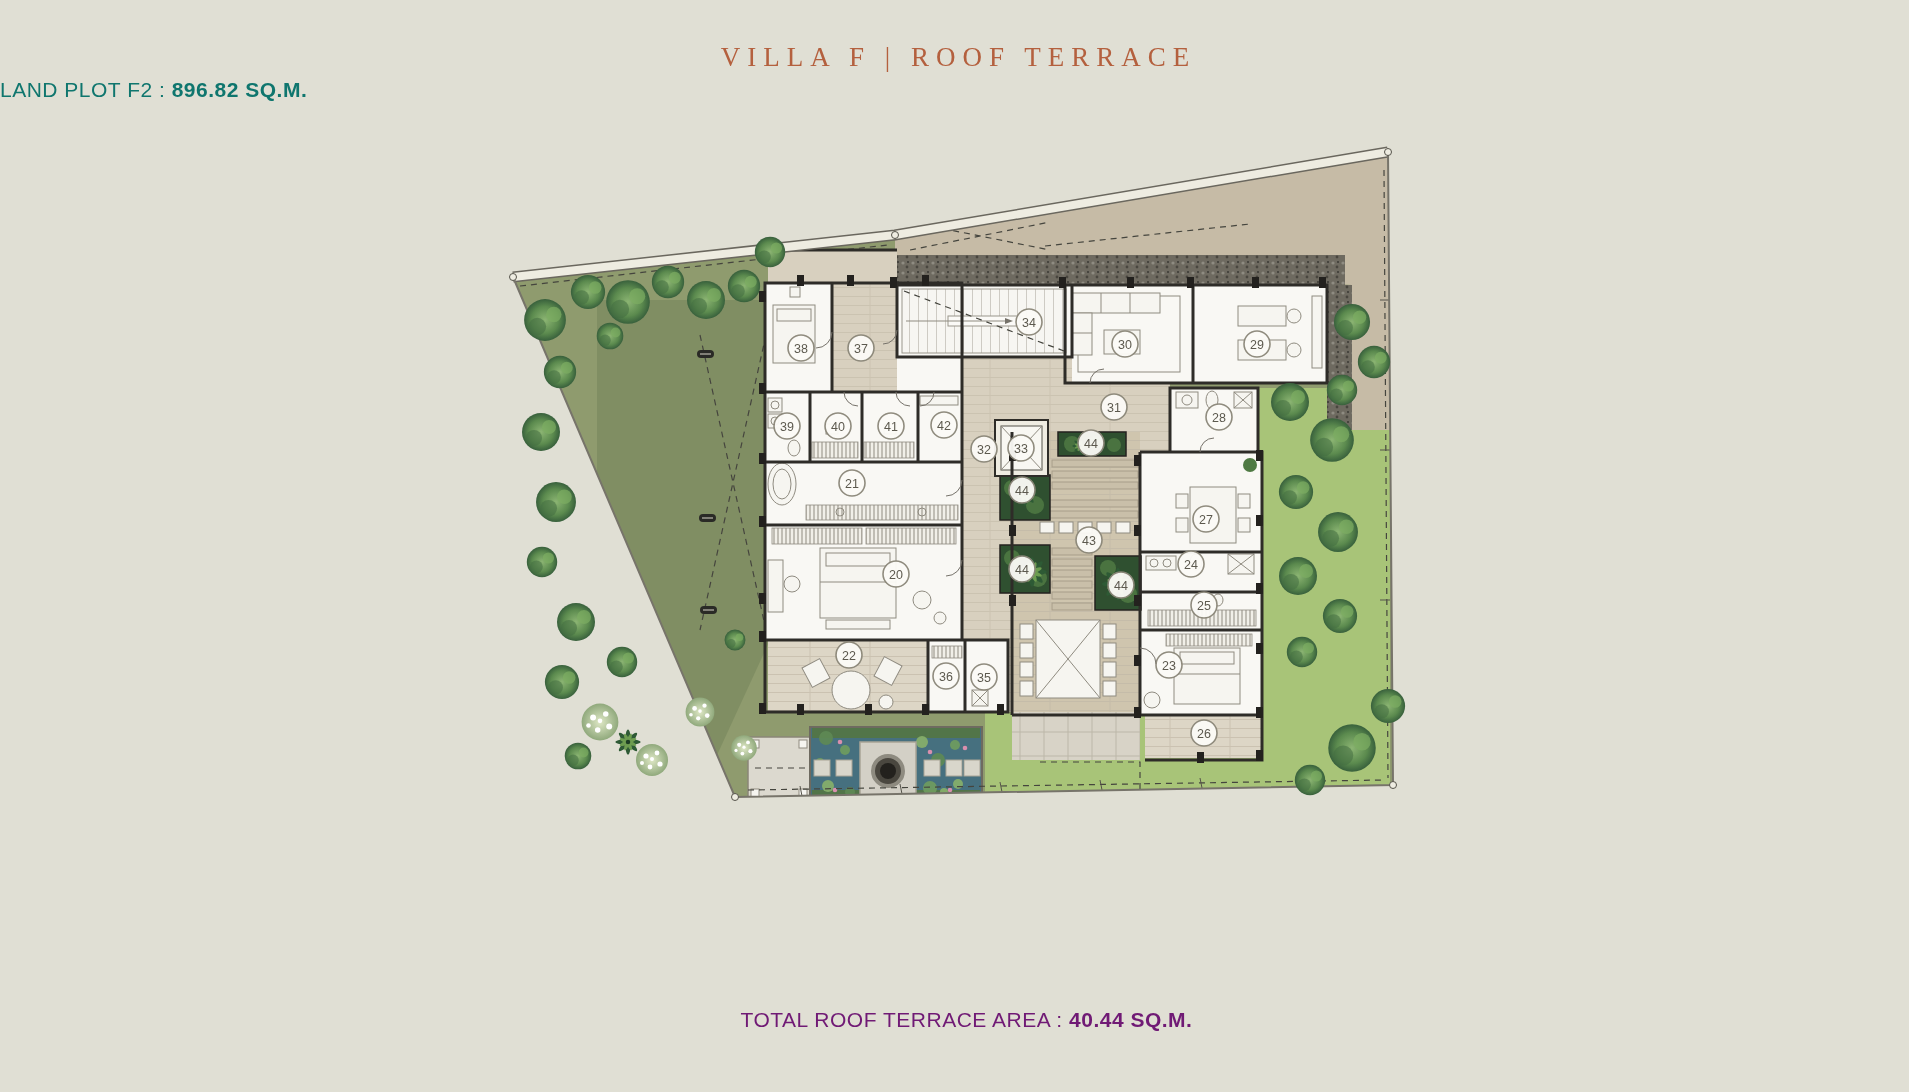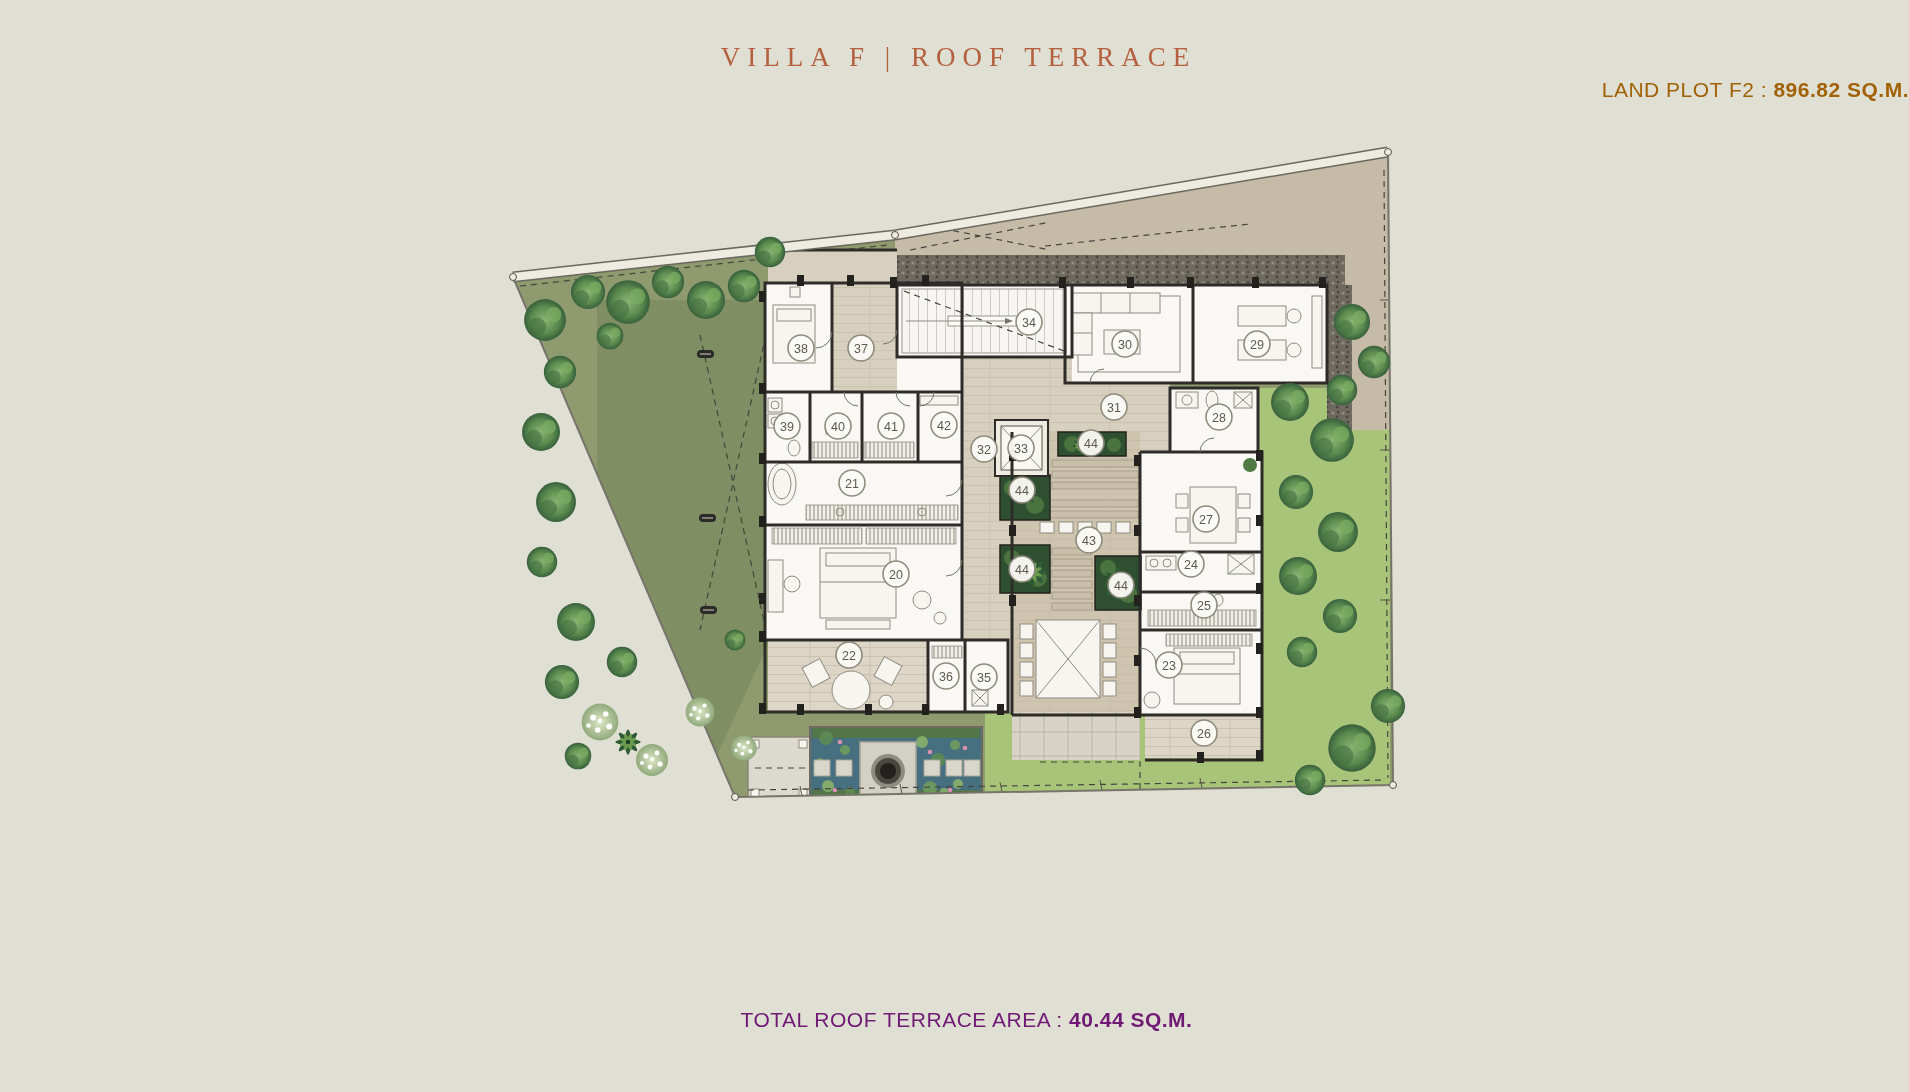--- a/index.html
+++ b/index.html
@@ -1,20 +1,20 @@
 <!DOCTYPE html>
 <html><head>
 <meta charset="utf-8">
 <style>
   html,body{margin:0;padding:0;background:#e0dfd4;}
   .page{position:relative;width:1909px;height:1092px;background:#e0dfd4;overflow:hidden;font-family:"Liberation Sans",sans-serif;}
   .title{position:absolute;top:42px;left:4px;width:100%;text-align:center;
          font-family:"Liberation Serif",serif;font-size:27px;letter-spacing:7px;color:#b4603e;}
-  .subtitle{position:absolute;top:78px;left:0;width:100%;text-align:right;
-            font-size:21px;letter-spacing:.5px;color:#a16207;}
+  .subtitle{position:absolute;top:78px;left:0;width:100%;text-align:left;
+            font-size:21px;letter-spacing:.5px;color:#0f766e;}
   .subtitle b,.footer b{font-weight:bold;}
   .footer{position:absolute;top:1008px;left:12px;width:100%;text-align:center;
           font-size:21px;letter-spacing:.5px;color:#701a75;}
   svg.plan{position:absolute;left:480px;top:118px;}
   
   .wall{stroke:#2e2c28;stroke-width:3;fill:none;}
   .thin{stroke:#8f8b80;stroke-width:1;fill:none;}
   .fur{fill:#f6f5f0;stroke:#8f8b80;stroke-width:1;}
   .hv{fill:url(#hatchV);stroke:#8f8b80;stroke-width:.8;}
   .door{fill:none;stroke:#76726a;stroke-width:1;}

